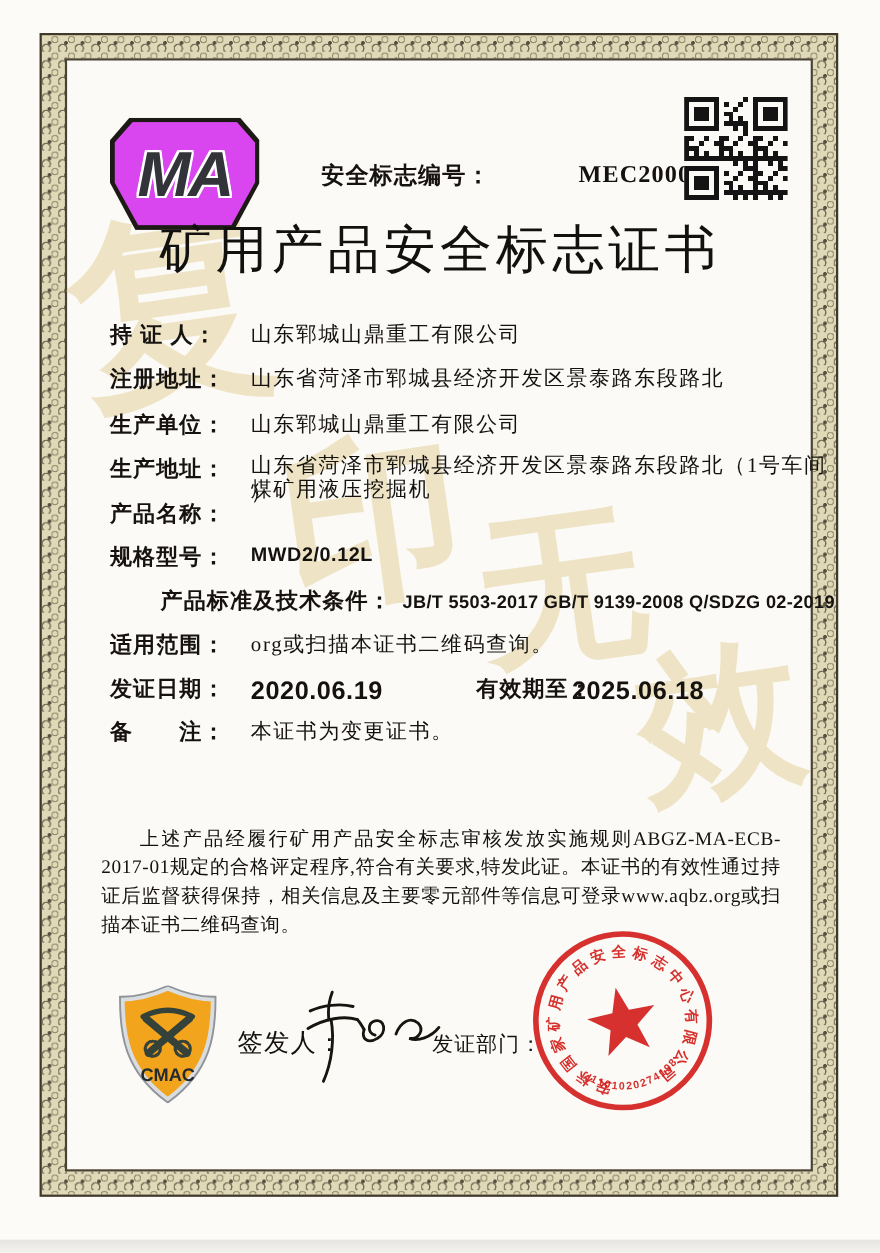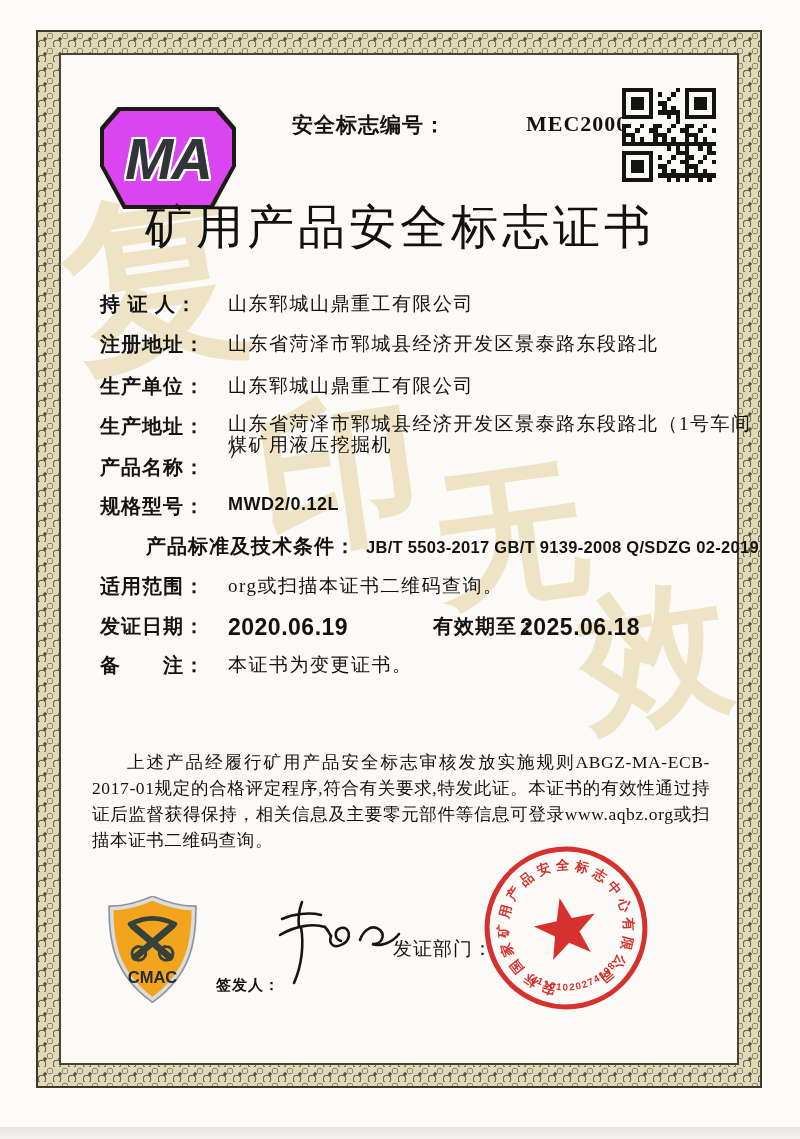--- a/index.html
+++ b/index.html
@@ -48,21 +48,21 @@
     position:absolute;inset:4px;background:#d946ef;
     clip-path:polygon(0% 20%,13% 0%,87% 0%,100% 20%,100% 58%,83% 100%,17% 100%,0% 58%);
     display:flex;align-items:center;justify-content:center;
   }
   .ma .ma-text{
     font-family:"Liberation Sans",sans-serif;font-weight:900;font-style:italic;
     font-size:58px;letter-spacing:-2px;color:#33343a;
     text-shadow:-2px 0 0 #fff,2px 0 0 #fff,0 -2px 0 #fff,0 2px 0 #fff,-2px -2px 0 #fff,2px 2px 0 #fff,-2px 2px 0 #fff,2px -2px 0 #fff;
   }
 
-  .cert-line{left:292px;top:111px;white-space:nowrap;}
+  .cert-line{left:292px;top:145px;white-space:nowrap;}
   .cert-line .lbl{font-weight:700;font-size:21px;letter-spacing:1px;}
   .cert-line .val{font-family:"Liberation Serif","DejaVu Serif",serif;font-weight:700;font-size:22px;letter-spacing:1px;margin-left:6px;}
 
   .qr{left:622px;top:86px;width:94px;height:98px;}
 
   .title{
     left:0;top:196px;width:100%;text-align:center;
     font-family:"Liberation Serif","DejaVu Serif",serif;font-weight:400;
     font-size:47px;letter-spacing:4px;color:#131110;
   }
@@ -92,21 +92,21 @@
 
   .statement{
     position:absolute;left:92px;top:749px;width:618px;
     font-family:"Liberation Serif","DejaVu Serif",serif;
     font-size:17.5px;line-height:26px;letter-spacing:.6px;
     text-align:justify;text-indent:2em;color:#141110;margin:0;
   }
 
   
   .cmac{left:103px;top:896px;width:99px;height:107px;}
-  .signer-label{left:216px;top:932px;font-weight:700;font-size:15px;letter-spacing:1px;margin-top:44px;}
+  .signer-label{left:216px;top:932px;font-weight:400;font-size:23px;letter-spacing:1px;}
   .signature{left:268px;top:888px;width:138px;height:106px;}
   .dept-label{left:393px;top:936px;font-weight:400;font-size:19px;letter-spacing:1px;}
   .stamp{left:481px;top:843px;width:170px;height:170px;transform:rotate(-12deg);}
 
   .scan-edge{left:0;top:1127px;width:100%;height:12px;
     background:linear-gradient(#d4d3cf,#ecebe7);opacity:.55;}
 </style>
 </head>
 <body>
 

